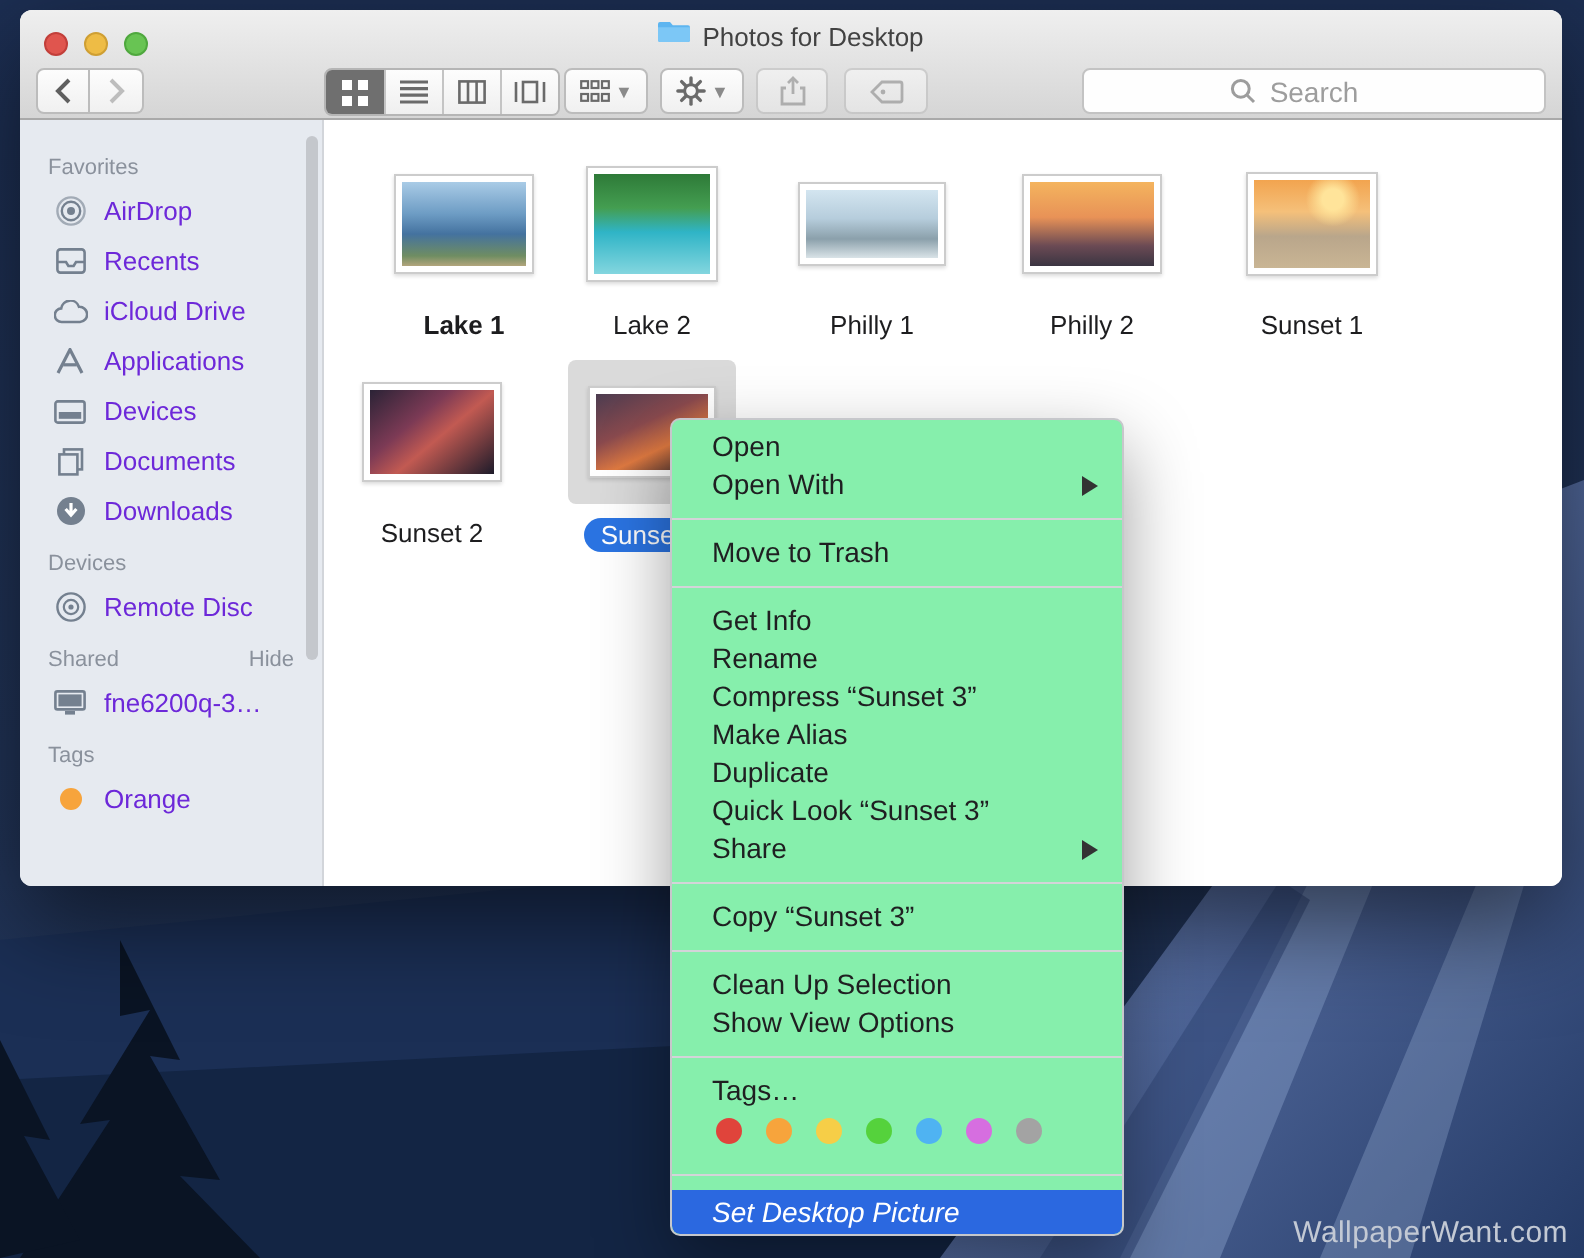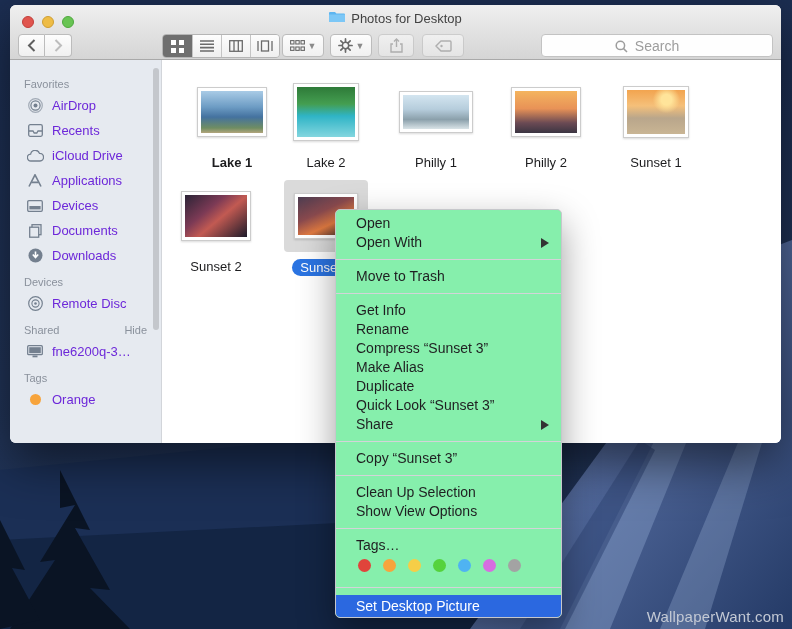--- a/index.html
+++ b/index.html
@@ -88,21 +88,21 @@
           border-radius:5px; box-shadow:0 14px 36px rgba(0,0,0,.38); padding-top:4px; overflow:hidden; }
   .m-item { height:19px; line-height:19px; padding:0 20px; font-size:14px; color:#1f1f21;
             position:relative; white-space:nowrap; }
   .m-item .arrow { position:absolute; right:12px; top:5px; width:0; height:0;
                    border-left:8px solid #333; border-top:5px solid transparent;
                    border-bottom:5px solid transparent; }
   .m-sep { border-top:1px solid #d3d4d8; margin:7px 0; }
   .m-tags { display:flex; gap:12px; padding:4px 0 8px 22px; }
   .m-tags .dot { width:13px; height:13px; border-radius:50%; }
   .m-item.highlight { height:22px; line-height:22px; background:#2b68e0; color:#fff;
-                      border-radius:0 0 4px 4px; }
+                      border-radius:0 0 4px 4px;font-style:italic; }
 </style>
 </head>
 <body>
 
 <div class="desktop">
   <svg width="792" height="629" viewBox="0 0 792 629">
     <defs>
       <linearGradient id="sky" x1="0" y1="0" x2="0" y2="1">
         <stop offset="0" stop-color="#1c2e52"></stop>
           <stop offset="0.7" stop-color="#223559"></stop>

